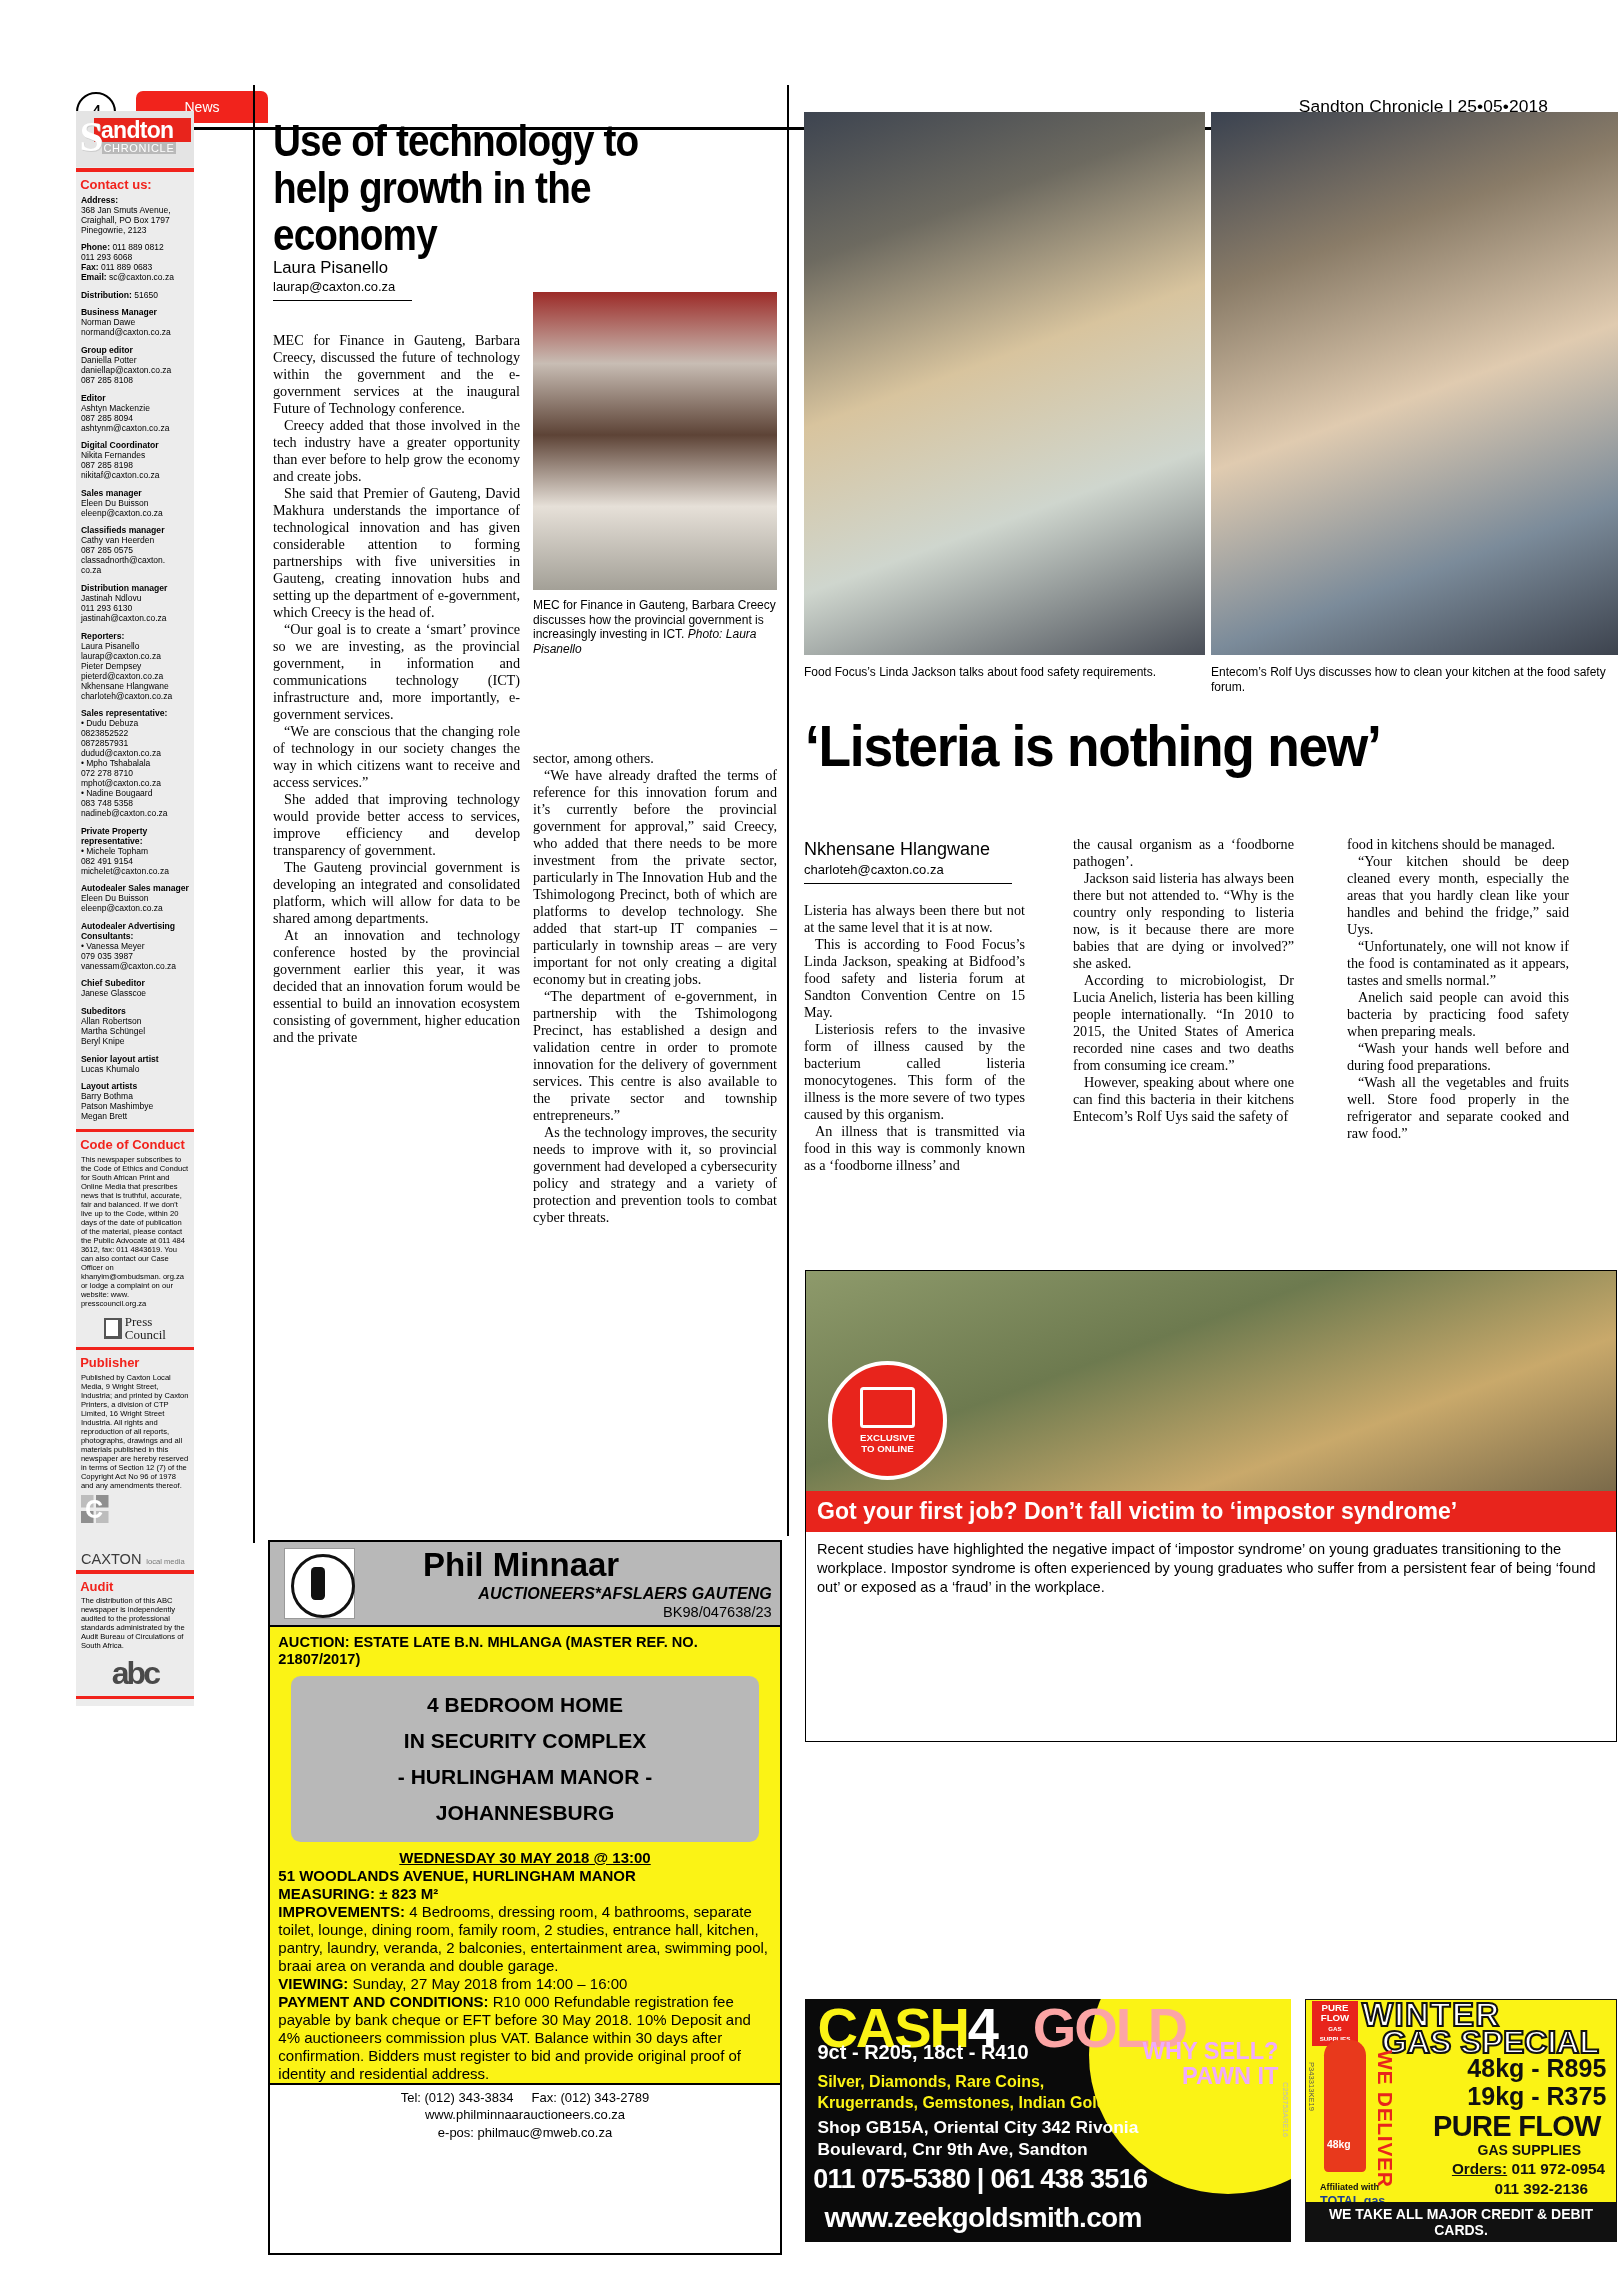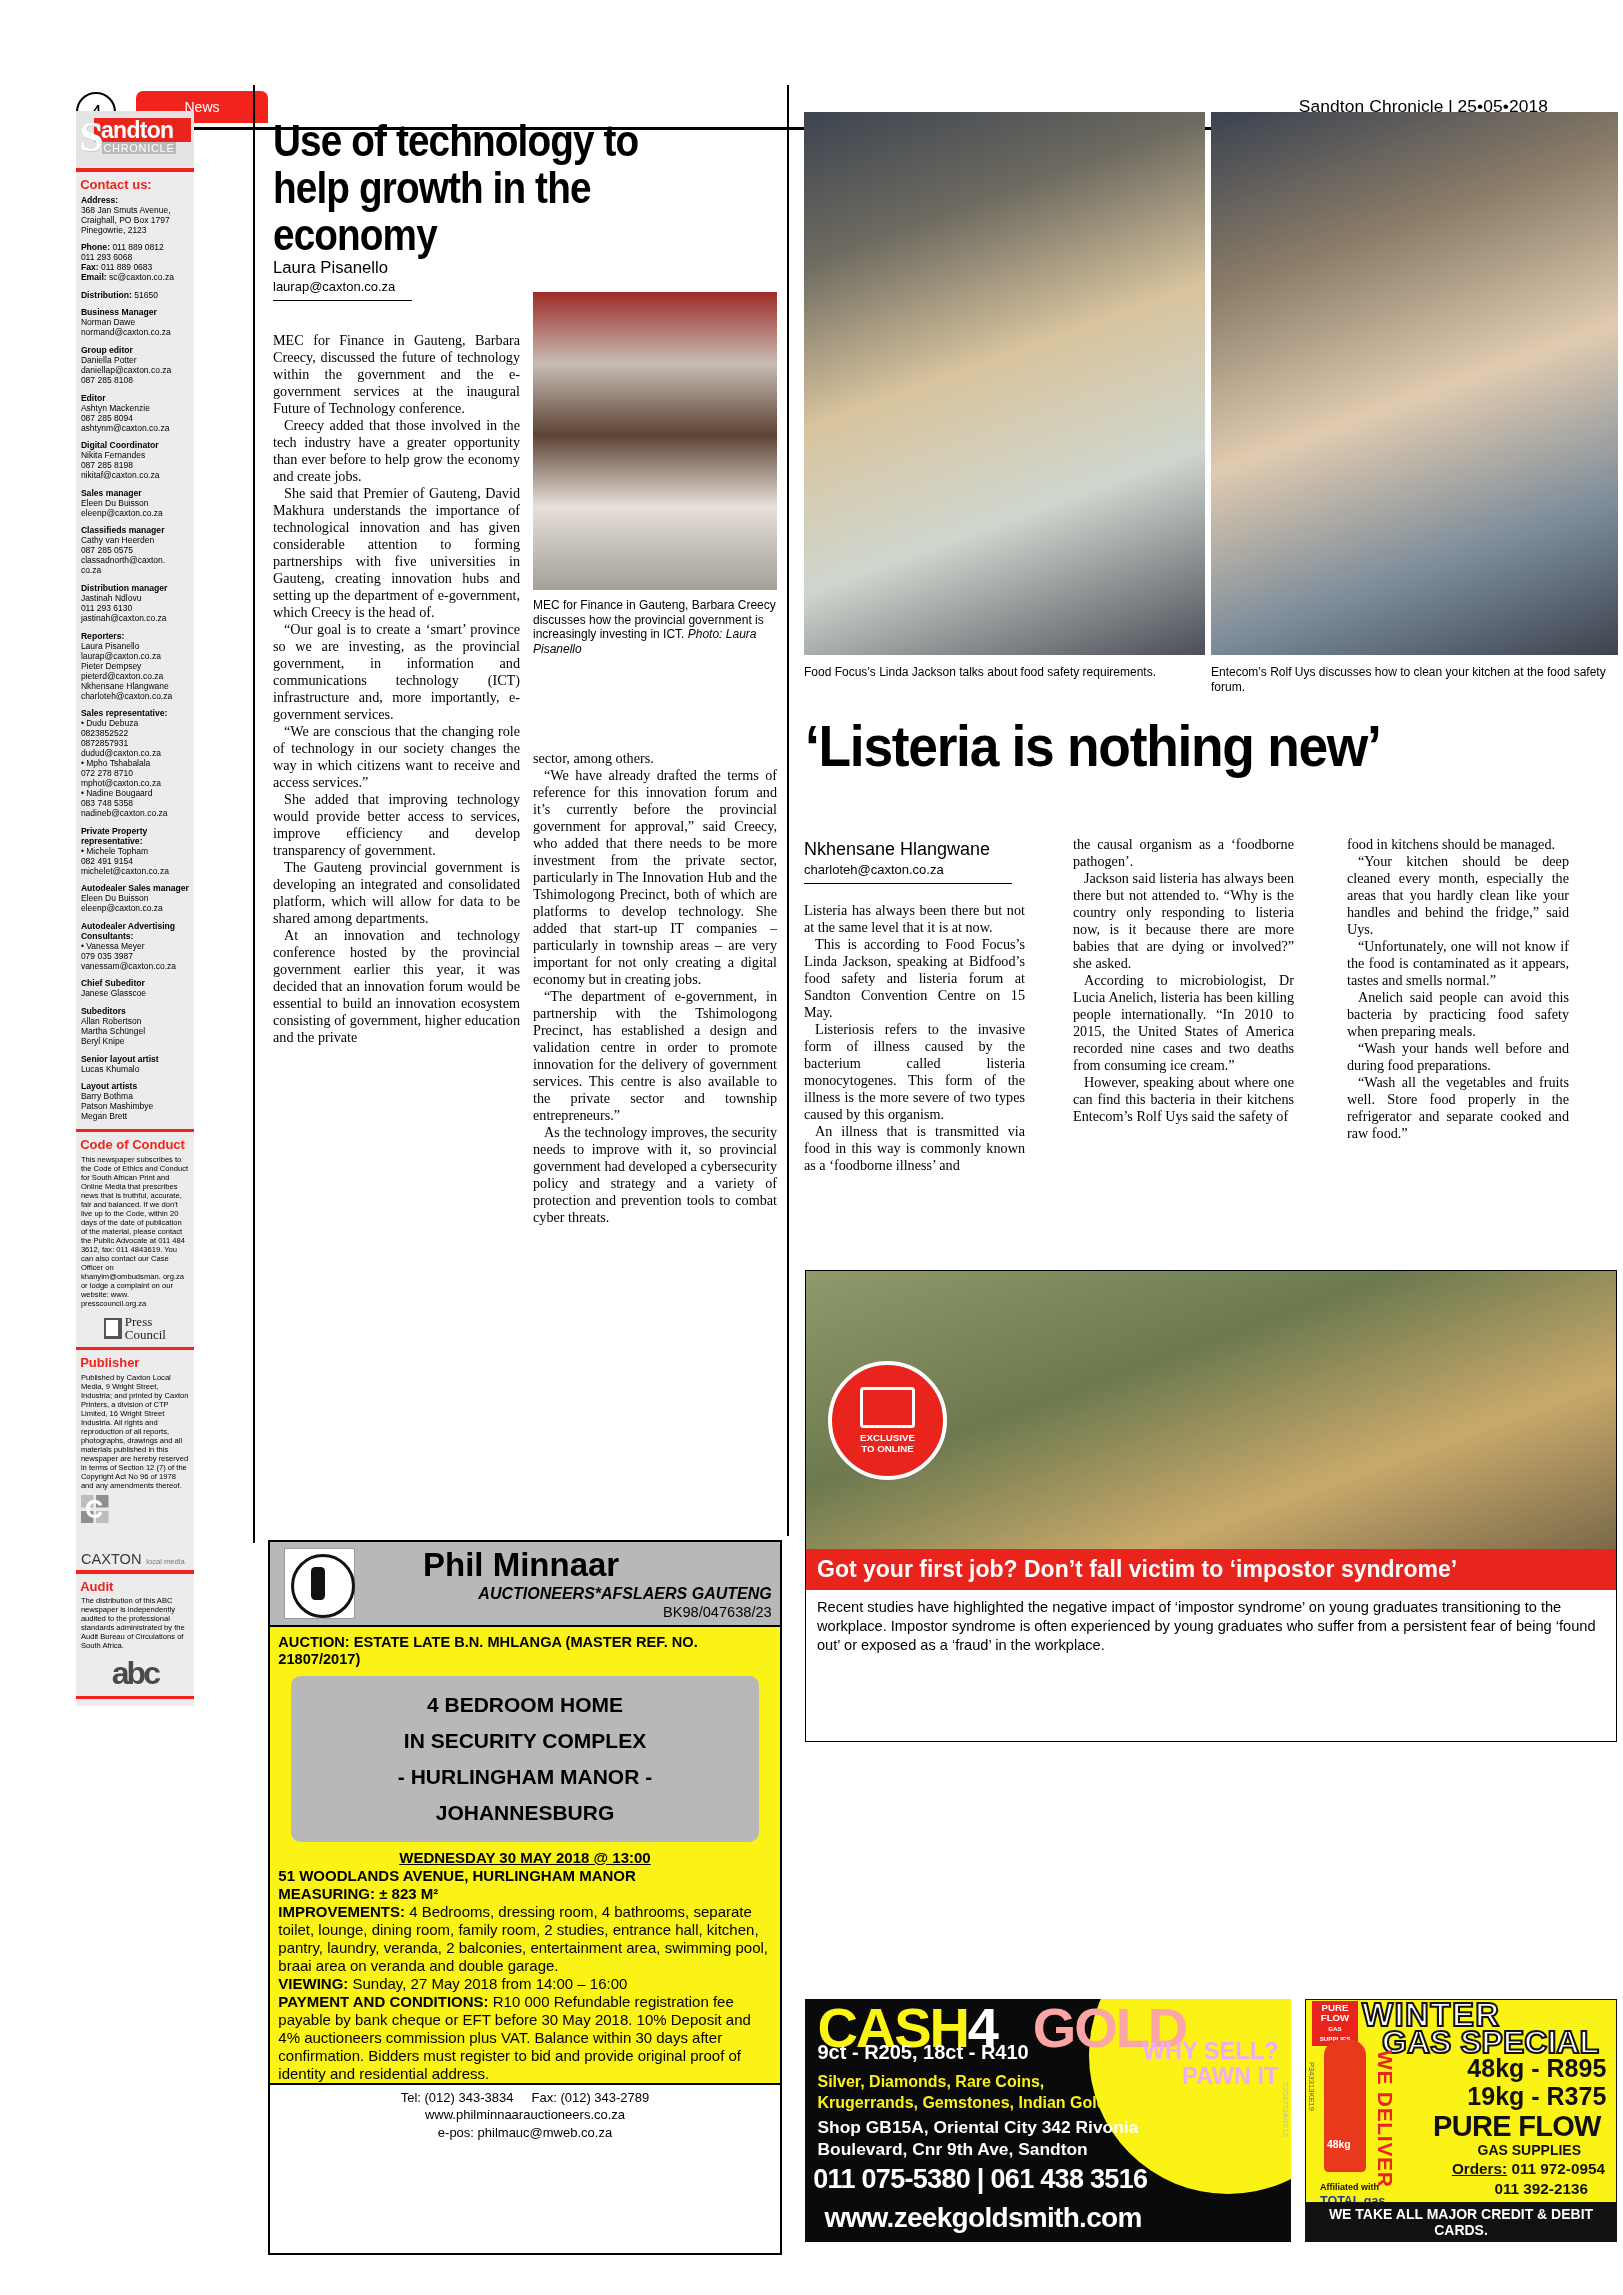--- a/index.html
+++ b/index.html
@@ -82,21 +82,21 @@
   .mn-seal .fig{position:absolute;left:26px;top:18px;width:14px;height:33px;background:#111;border-radius:4.2px;}
   .mn-yellow{background:#fbf315;padding:7px 8.3px;font-size:14.6px;font-weight:bold;line-height:17.4px;}
   .mn-grey{background:#b8b8b8;border-radius:9.7px;margin:7px 12.5px;padding:11px 4.2px;text-align:center;
            font-size:21px;font-weight:bold;line-height:36px;}
   .mn-body{font-size:15px;line-height:18px;font-weight:bold;}
   .mn-body .u{text-decoration:underline;}
   .mn-body .n{font-weight:normal;}
   .mn-foot{background:#fff;border-top:2.1px solid #000;padding:4.2px 0;text-align:center;font-size:13px;line-height:17.4px;}
 
   .impostor{left:805px;top:1270px;width:812px;height:472px;border:0.7px solid #000;background:#fff;overflow:hidden;}
-  .imp-photo{height:278px;background:linear-gradient(160deg,#8e9a6b 0%,#6d7a4f 38%,#c9a96b 70%,#7a6a4a 100%);position:relative;}
+  .imp-photo{height:220px;background:linear-gradient(160deg,#8e9a6b 0%,#6d7a4f 38%,#c9a96b 70%,#7a6a4a 100%);position:relative;}
   .imp-badge{position:absolute;left:22px;top:90px;width:111px;height:111px;border-radius:50%;background:#e8241c;
              border:4.9px solid #fff;display:flex;flex-direction:column;align-items:center;justify-content:center;
              color:#fff;text-align:center;}
   .imp-badge .scr{width:49px;height:35px;border:3.5px solid #fff;border-radius:3.5px;margin-bottom:4.2px;}
   .imp-badge span{font-size:9.7px;font-weight:bold;line-height:11px;}
   .imp-red{background:#e8241c;color:#fff;font-size:23px;font-weight:bold;padding:7px 11px;}
   .imp-txt{font-size:14.6px;line-height:19px;padding:8.3px 11px;}
 
   .cash{left:805px;top:1999px;width:486px;height:243px;background:#0a0a0a;overflow:hidden;}
   .cash-blob{position:absolute;right:-76px;top:-83px;width:278px;height:278px;border-radius:50%;background:#fbf315;}

